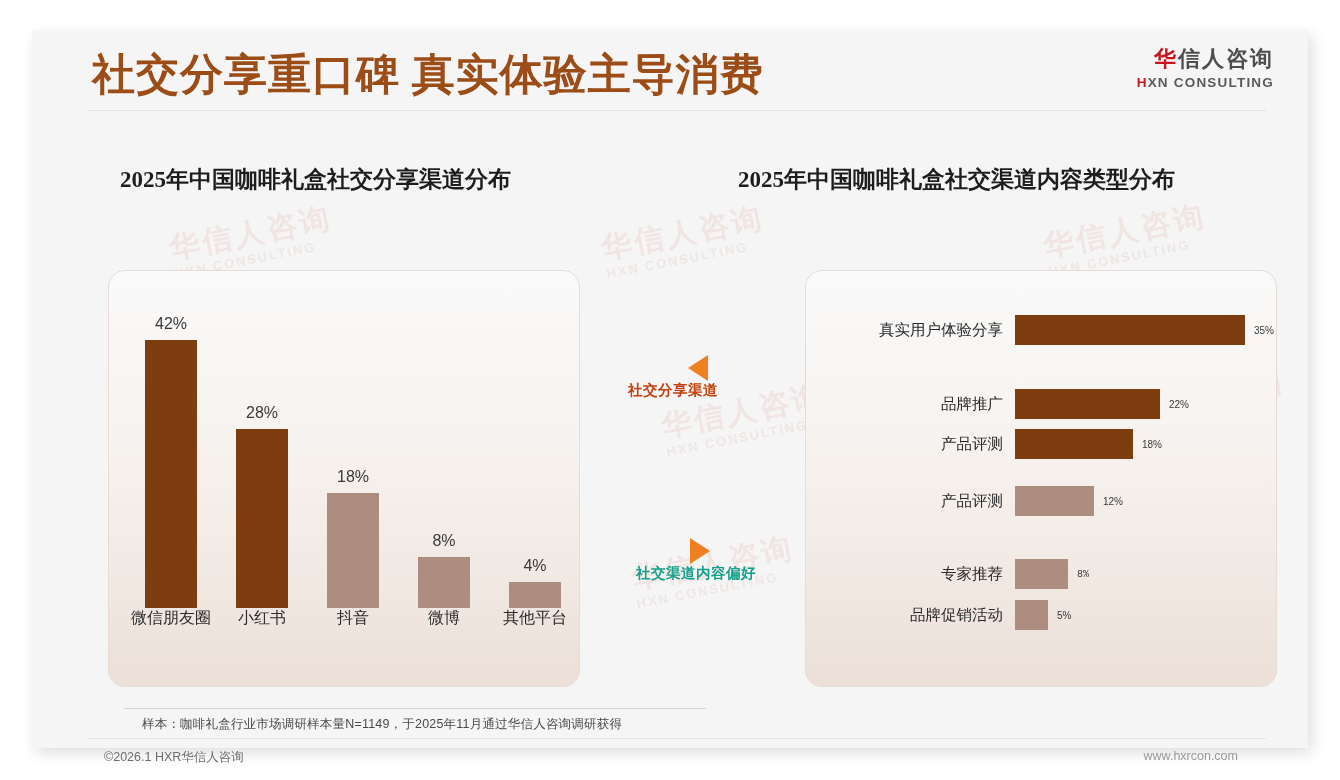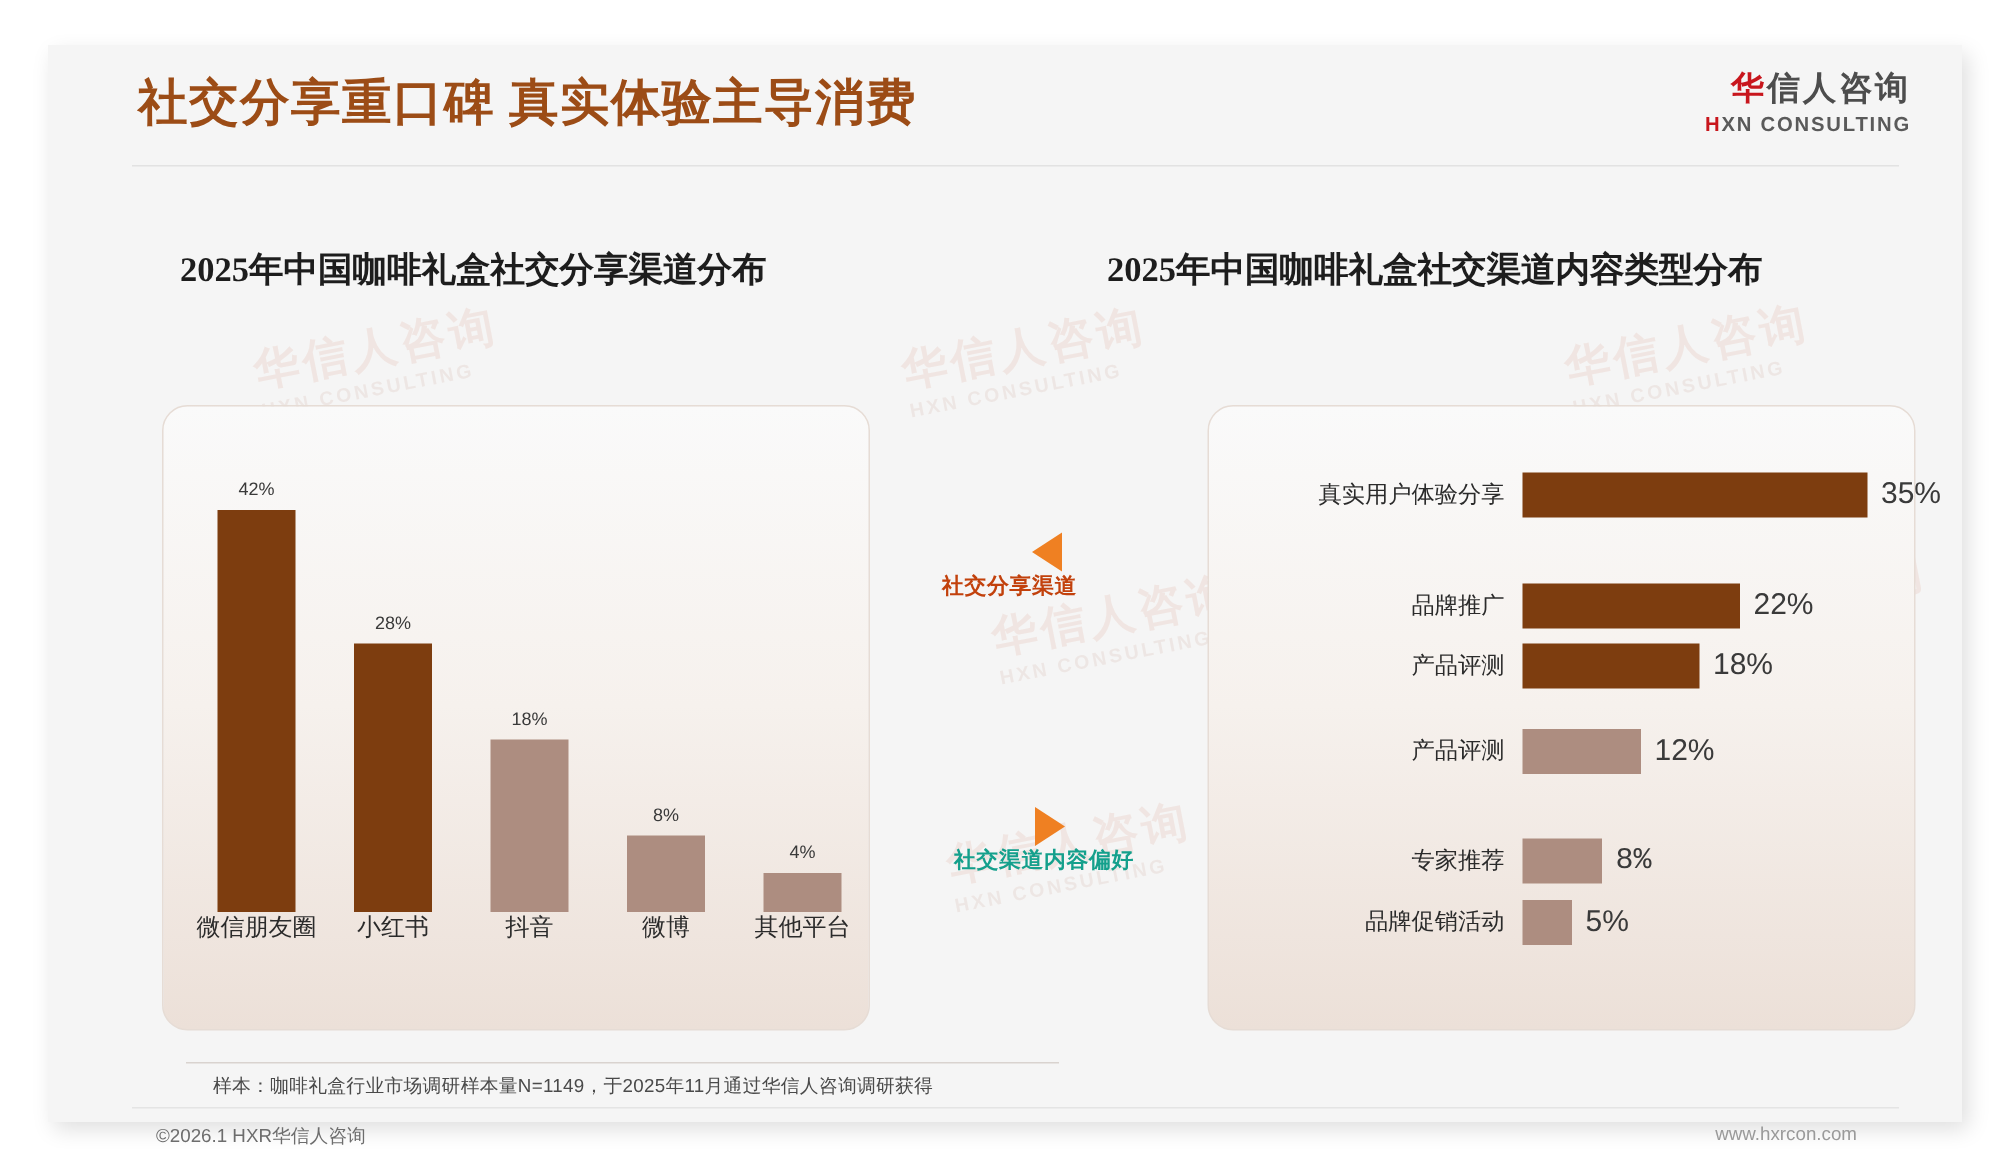--- a/index.html
+++ b/index.html
@@ -15,21 +15,21 @@
     position:absolute;left:32px;top:30px;width:1276px;height:718px;
     background:#f5f5f5;
     box-shadow:4px 5px 14px rgba(0,0,0,0.13);
   }
 
   
   .header{position:absolute;left:0;top:0;width:100%;height:78px;}
   .slide-title{
     position:absolute;left:60px;top:16px;
     font-family:"Liberation Serif","DejaVu Serif",serif;
-    font-size:33px;font-weight:bold;color:#9c4c16;
+    font-size:43px;font-weight:bold;color:#9c4c16;
     letter-spacing:1px;white-space:nowrap;
   }
   .header-rule{
     position:absolute;left:56px;top:80px;width:1178px;height:1px;
     background:#e2e2e2;
   }
   .logo{
     position:absolute;right:34px;top:18px;text-align:right;
     line-height:1;
   }
@@ -55,38 +55,38 @@
   }
   #left-panel{left:76px;top:240px;width:470px;height:415px;}
   #right-panel{left:773px;top:240px;width:470px;height:415px;}
 
   
   .vbar-area{position:absolute;left:0;top:0;width:100%;height:100%;}
   .vcol{position:absolute;bottom:78px;text-align:center;}
   .vbar{position:absolute;bottom:0;left:50%;transform:translateX(-50%);}
   .vval{
     position:absolute;left:50%;transform:translateX(-50%);
-    font-size:12px;color:#3a3a3a;white-space:nowrap;
+    font-size:16px;color:#3a3a3a;white-space:nowrap;
     font-family:"Liberation Sans","DejaVu Sans",sans-serif;
   }
   .vcat{
     position:absolute;top:100%;left:50%;transform:translateX(-50%);
     font-size:16px;color:#2b2b2b;white-space:nowrap;
   }
 
   
   .hrow{position:absolute;left:0;width:100%;height:30px;}
   .hlabel{
     position:absolute;right:100%;top:50%;transform:translateY(-50%);
     margin-right:12px;font-size:15.5px;color:#2b2b2b;white-space:nowrap;
   }
   .hbar{position:absolute;left:0;top:0;height:100%;}
   .hval{
     position:absolute;top:50%;transform:translateY(-50%);
-    font-size:20px;color:#3a3a3a;white-space:nowrap;
+    font-size:10px;color:#3a3a3a;white-space:nowrap;
   }
 
   
   .annot{position:absolute;white-space:nowrap;}
   .annot-text{font-size:14.5px;font-weight:bold;letter-spacing:.5px;}
   .tri{width:0;height:0;}
   .tri-left{border-top:13px solid transparent;border-bottom:13px solid transparent;border-right:20px solid #ef8022;}
   .tri-right{border-top:13px solid transparent;border-bottom:13px solid transparent;border-left:20px solid #ef8022;}
 
   

